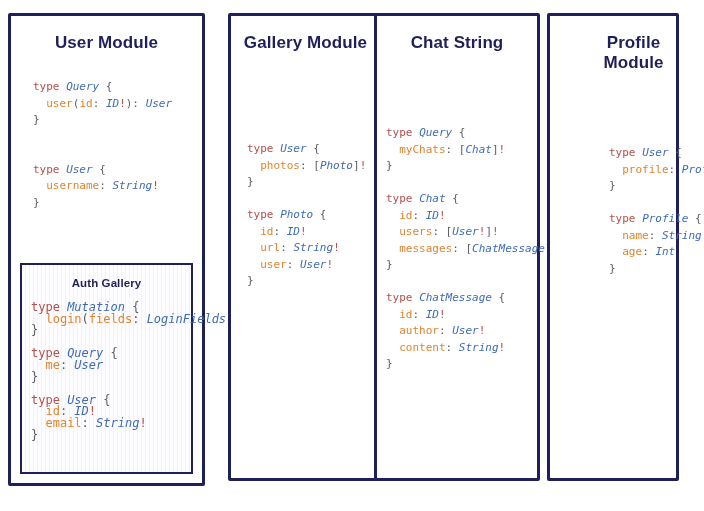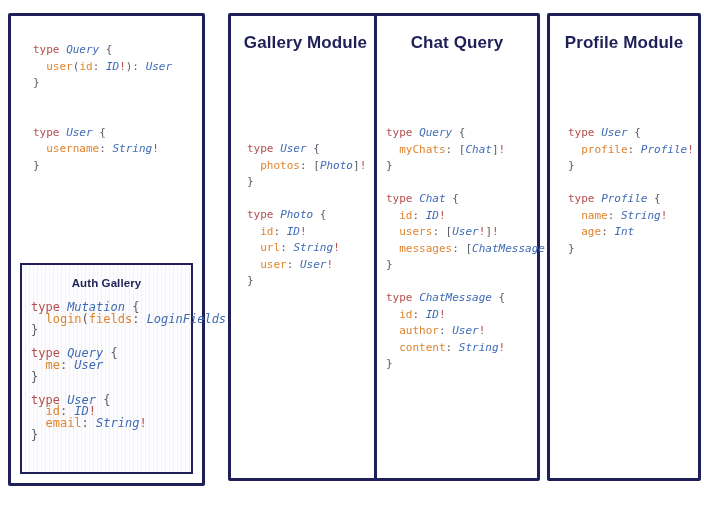--- a/index.html
+++ b/index.html
@@ -108,47 +108,48 @@
   
   #panel-chat {
     left: 374px; top: 13px; width: 166px; height: 468px;
   }
   #chat-code {
     margin: 72px 0 0 9px;
   }
 
   
   #panel-profile {
-    left: 547px; top: 13px; width: 154px; height: 468px;
+    left: 547px; top: 13px; width: 132px; height: 468px; padding-left: 41px;
   }
   #profile-code {
     margin: 72px 0 0 18px;
   }
 </style>
 </head>
 <body>
 
 <div id="board">
 
   <div class="panel" id="panel-user">
+    <div class="panel-title module-title">User Module</div>
     <div class="code" id="user-code"><div><span class="kw">type </span><span class="typ">Query</span><span class="pun"> {</span></div><div><span class="pun">  </span><span class="fld">user</span><span class="pun">(</span><span class="fld">id</span><span class="pun">: </span><span class="typ">ID</span><span class="kw">!</span><span class="pun">): </span><span class="typ">User</span></div><div><span class="pun">}</span></div><div>&nbsp;</div><div>&nbsp;</div><div><span class="kw">type </span><span class="typ">User</span><span class="pun"> {</span></div><div><span class="pun">  </span><span class="fld">username</span><span class="pun">: </span><span class="typ">String</span><span class="kw">!</span></div><div><span class="pun">}</span></div></div>
 
     <div id="panel-auth">
       <div class="panel-title" id="auth-title">Auth Gallery</div>
       <div class="code code-small" id="auth-code"><div><span class="kw">type </span><span class="typ">Mutation</span><span class="pun"> {</span></div><div><span class="pun">  </span><span class="fld">login</span><span class="pun">(</span><span class="fld">fields</span><span class="pun">: </span><span class="typ">LoginFields</span><span class="pun">): </span><span class="typ">User</span></div><div><span class="pun">}</span></div><div>&nbsp;</div><div><span class="kw">type </span><span class="typ">Query</span><span class="pun"> {</span></div><div><span class="pun">  </span><span class="fld">me</span><span class="pun">: </span><span class="typ">User</span></div><div><span class="pun">}</span></div><div>&nbsp;</div><div><span class="kw">type </span><span class="typ">User</span><span class="pun"> {</span></div><div><span class="pun">  </span><span class="fld">id</span><span class="pun">: </span><span class="typ">ID</span><span class="kw">!</span></div><div><span class="pun">  </span><span class="fld">email</span><span class="pun">: </span><span class="typ">String</span><span class="kw">!</span></div><div><span class="pun">}</span></div></div>
     </div>
   </div>
 
   <div class="panel" id="panel-gallery">
     <div class="panel-title module-title">Gallery Module</div>
     <div class="code" id="gallery-code"><div><span class="kw">type </span><span class="typ">User</span><span class="pun"> {</span></div><div><span class="pun">  </span><span class="fld">photos</span><span class="pun">: [</span><span class="typ">Photo</span><span class="pun">]</span><span class="kw">!</span></div><div><span class="pun">}</span></div><div>&nbsp;</div><div><span class="kw">type </span><span class="typ">Photo</span><span class="pun"> {</span></div><div><span class="pun">  </span><span class="fld">id</span><span class="pun">: </span><span class="typ">ID</span><span class="kw">!</span></div><div><span class="pun">  </span><span class="fld">url</span><span class="pun">: </span><span class="typ">String</span><span class="kw">!</span></div><div><span class="pun">  </span><span class="fld">user</span><span class="pun">: </span><span class="typ">User</span><span class="kw">!</span></div><div><span class="pun">}</span></div></div>
   </div>
 
   <div class="panel" id="panel-chat">
-    <div class="panel-title module-title">Chat Query</div>
+    <div class="panel-title module-title">Chat String</div>
     <div class="code" id="chat-code"><div><span class="kw">type </span><span class="typ">Query</span><span class="pun"> {</span></div><div><span class="pun">  </span><span class="fld">myChats</span><span class="pun">: [</span><span class="typ">Chat</span><span class="pun">]</span><span class="kw">!</span></div><div><span class="pun">}</span></div><div>&nbsp;</div><div><span class="kw">type </span><span class="typ">Chat</span><span class="pun"> {</span></div><div><span class="pun">  </span><span class="fld">id</span><span class="pun">: </span><span class="typ">ID</span><span class="kw">!</span></div><div><span class="pun">  </span><span class="fld">users</span><span class="pun">: [</span><span class="typ">User</span><span class="kw">!</span><span class="pun">]</span><span class="kw">!</span></div><div><span class="pun">  </span><span class="fld">messages</span><span class="pun">: [</span><span class="typ">ChatMessage</span><span class="pun">]</span><span class="kw">!</span></div><div><span class="pun">}</span></div><div>&nbsp;</div><div><span class="kw">type </span><span class="typ">ChatMessage</span><span class="pun"> {</span></div><div><span class="pun">  </span><span class="fld">id</span><span class="pun">: </span><span class="typ">ID</span><span class="kw">!</span></div><div><span class="pun">  </span><span class="fld">author</span><span class="pun">: </span><span class="typ">User</span><span class="kw">!</span></div><div><span class="pun">  </span><span class="fld">content</span><span class="pun">: </span><span class="typ">String</span><span class="kw">!</span></div><div><span class="pun">}</span></div></div>
   </div>
 
   <div class="panel" id="panel-profile">
     <div class="panel-title module-title">Profile Module</div>
     <div class="code" id="profile-code"><div><span class="kw">type </span><span class="typ">User</span><span class="pun"> {</span></div><div><span class="pun">  </span><span class="fld">profile</span><span class="pun">: </span><span class="typ">Profile</span><span class="kw">!</span></div><div><span class="pun">}</span></div><div>&nbsp;</div><div><span class="kw">type </span><span class="typ">Profile</span><span class="pun"> {</span></div><div><span class="pun">  </span><span class="fld">name</span><span class="pun">: </span><span class="typ">String</span><span class="kw">!</span></div><div><span class="pun">  </span><span class="fld">age</span><span class="pun">: </span><span class="typ">Int</span></div><div><span class="pun">}</span></div></div>
   </div>
 
 </div>
 

